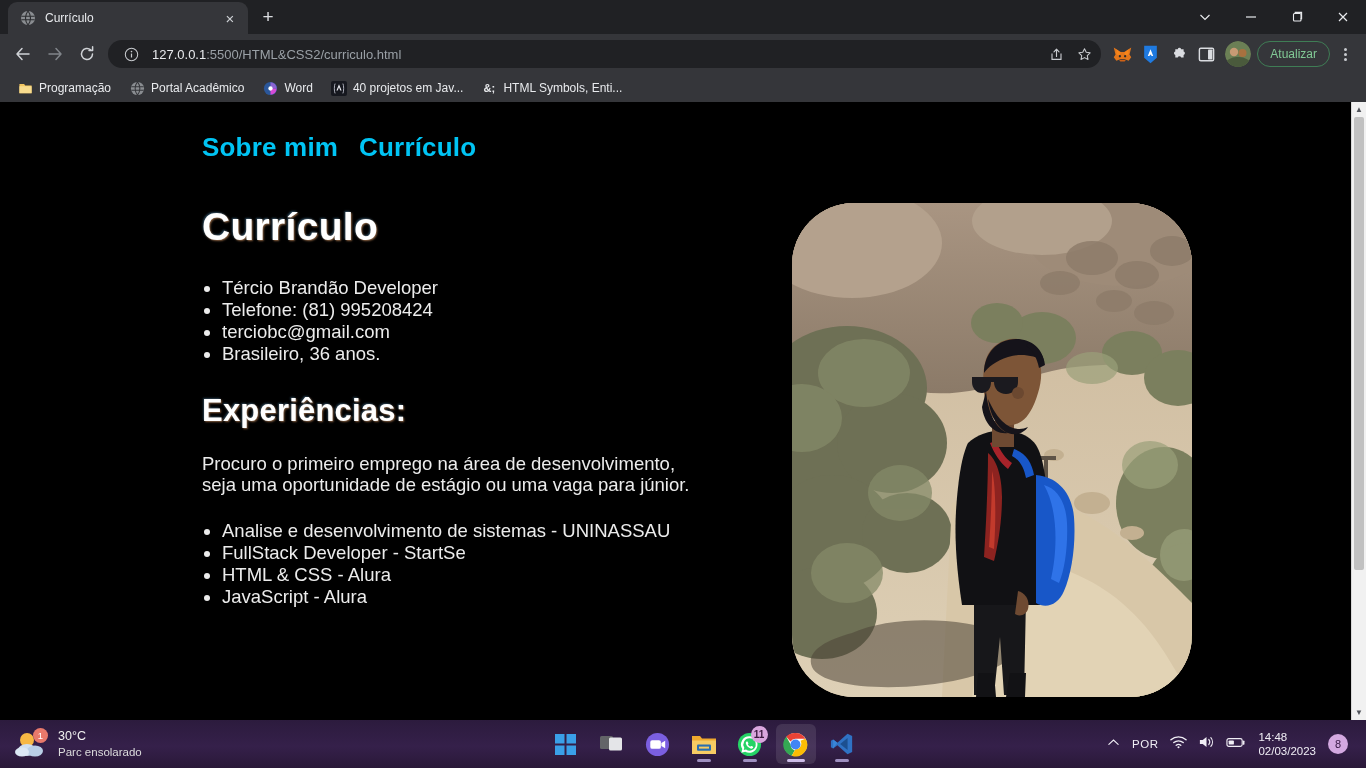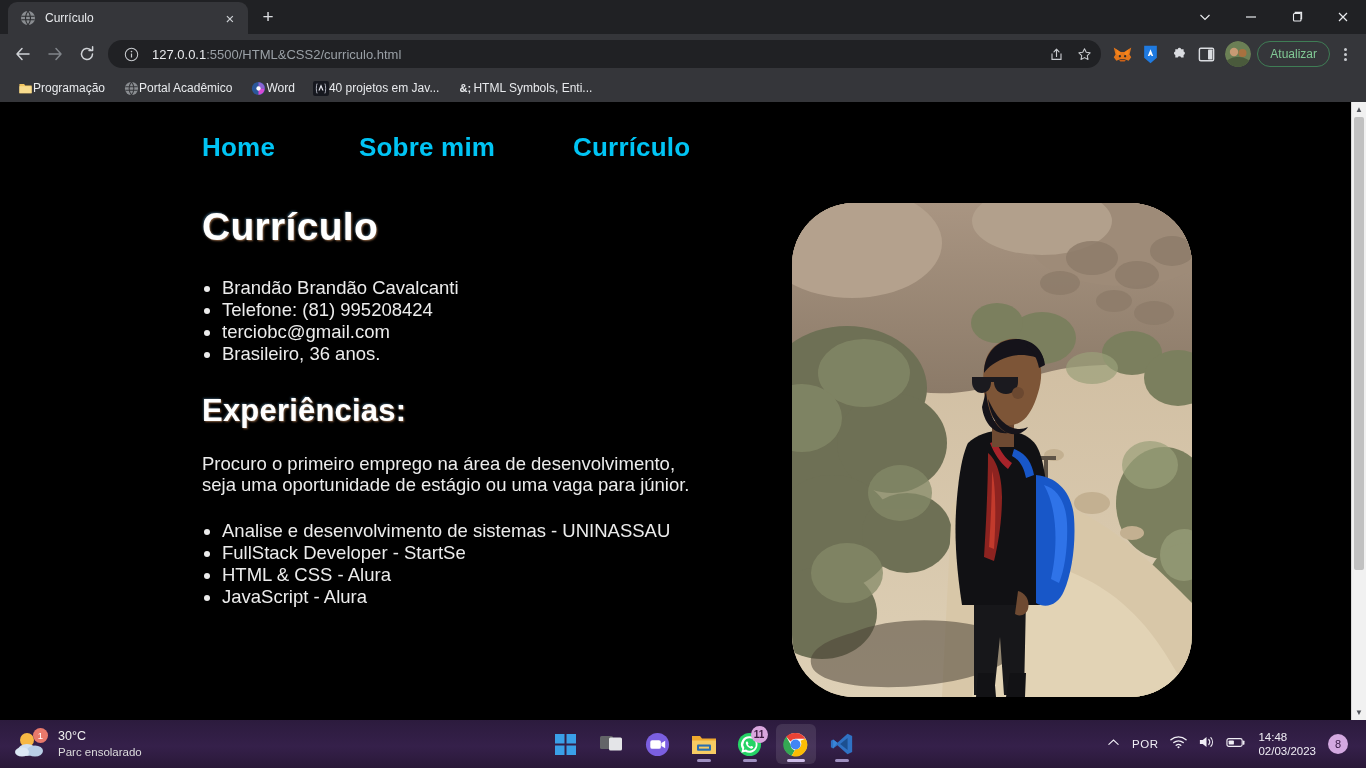--- a/index.html
+++ b/index.html
@@ -42,21 +42,21 @@
   .avatar-btn { width: 26px; height: 26px; border-radius: 50%; overflow: hidden; flex: none; margin: 0 4px; }
   .update-btn {
     height: 26px; border: 1px solid #3f7d55; border-radius: 13px; color: #81c995;
     font-size: 12px; display: flex; align-items: center; padding: 0 12px; flex: none;
   }
   .kebab { width: 26px; height: 26px; display: flex; flex-direction: column; align-items: center; justify-content: center; gap: 2px; flex: none; }
   .kebab i { width: 3px; height: 3px; border-radius: 50%; background: #c8cbcf; display: block; }
 
   
   .bookmarks { height: 28px; background: #35363a; display: flex; align-items: center; padding: 0 10px; gap: 4px; }
-  .bm { display: flex; align-items: center; padding: 3px 7px; border-radius: 4px; color: #e8eaed; font-size: 12px; white-space: nowrap; }
+  .bm { display: flex; align-items: center; gap: 6px; padding: 3px 7px; border-radius: 4px; color: #e8eaed; font-size: 12px; white-space: nowrap; }
   .bm-ic { width: 16px; height: 16px; display: flex; align-items: center; justify-content: center; flex: none; }
 
   
   .viewport { flex: 1; background: #000; position: relative; overflow: hidden; display: flex; }
   .page { flex: 1; position: relative; }
 
   
   .sb { width: 15px; background: #f1f1f1; display: flex; flex-direction: column; border-left: 1px solid #d8d8d8; }
   .sb-arrow { height: 15px; display: flex; align-items: center; justify-content: center; color: #50535a; font-size: 8px; }
   .sb-track { flex: 1; position: relative; }
@@ -294,31 +294,30 @@
     <div class="bm">
       <span class="bm-ic" style="font-size:11px;font-weight:700;color:#e8eaed">&amp;;</span>
       <span>HTML Symbols, Enti...</span>
     </div>
   </div>
 
   <div class="viewport">
     <div class="page">
 
       <nav class="nav">
-        <a href="#">Home</a>
         <a href="#">Sobre mim</a>
         <a href="#">Currículo</a>
       </nav>
 
       <div class="content">
         <div class="left">
           <h1 class="title">Currículo</h1>
 
           <ul class="info">
-            <li>Brandão Brandão Cavalcanti</li>
+            <li>Tércio Brandão Developer</li>
             <li>Telefone: (81) 995208424</li>
             <li>terciobc@gmail.com</li>
             <li>Brasileiro, 36 anos.</li>
           </ul>
 
           <h2 class="sec">Experiências:</h2>
           <p class="body">Procuro o primeiro emprego na área de desenvolvimento, seja uma oportunidade de estágio ou uma vaga para júnior.</p>
 
           <ul class="courses">
             <li>Analise e desenvolvimento de sistemas - UNINASSAU</li>

